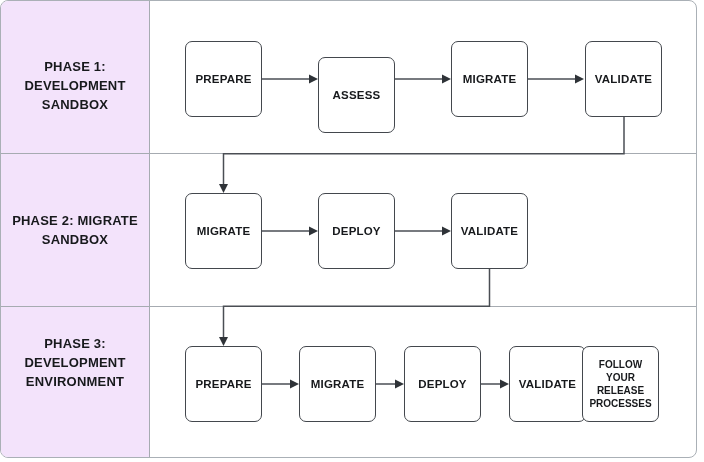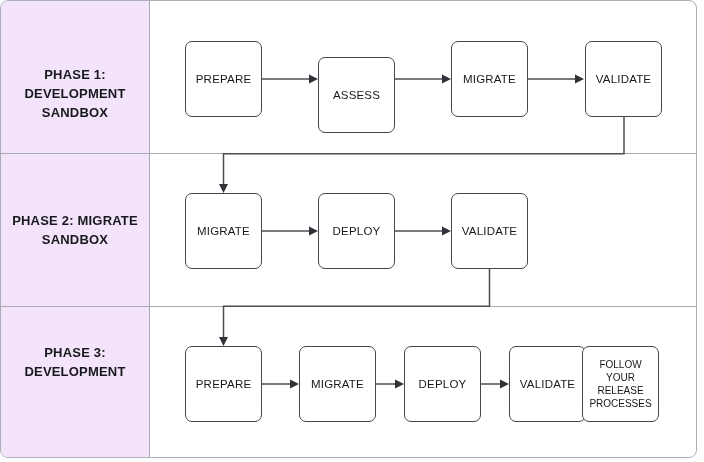--- a/index.html
+++ b/index.html
@@ -56,37 +56,37 @@
     align-items: center;
     justify-content: center;
     text-align: center;
     font-size: 13px;
     font-weight: bold;
     line-height: 19px;
     color: #17191c;
     letter-spacing: 0.2px;
     white-space: nowrap;
   }
-  .lane-label-1 { top: 16px; height: 153px; }
+  .lane-label-1 { top: 8px; height: 153px; }
   .lane-label-2 { top: 153px; height: 152px; }
   .lane-label-3 { top: 305px; height: 112px; }
   .node {
     position: absolute;
     width: 77px;
     height: 76px;
     box-sizing: border-box;
     background: #ffffff;
     border: 1.6px solid #43474d;
     border-radius: 7px;
     display: flex;
     align-items: center;
     justify-content: center;
     text-align: center;
     font-size: 11.5px;
-    font-weight: normal;
+    font-weight: bold;
     color: #17191c;
     letter-spacing: 0.2px;
     padding: 18px;
   }
   .node-small {
     font-size: 10px;
     line-height: 13px;
     letter-spacing: 0;
   }
   svg.wires {
@@ -122,20 +122,21 @@
     <div>DEVELOPMENT</div>
     <div>SANDBOX</div>
   </div>
   <div class="lane-label lane-label-2">
     <div>PHASE 2: MIGRATE</div>
     <div>SANDBOX</div>
   </div>
   <div class="lane-label lane-label-3">
     <div>PHASE 3:</div>
     <div>DEVELOPMENT</div>
+    <div>ENVIRONMENT</div>
   </div>
 
   <svg class="wires" viewBox="0 0 695 456">
 
     <g>
       <line x1="261" y1="78" x2="308.5" y2="78"></line>
       <polygon points="308,73.5 308,82.5 317,78"></polygon>
     </g>
     <g>
       <line x1="394" y1="78" x2="441.5" y2="78"></line>

